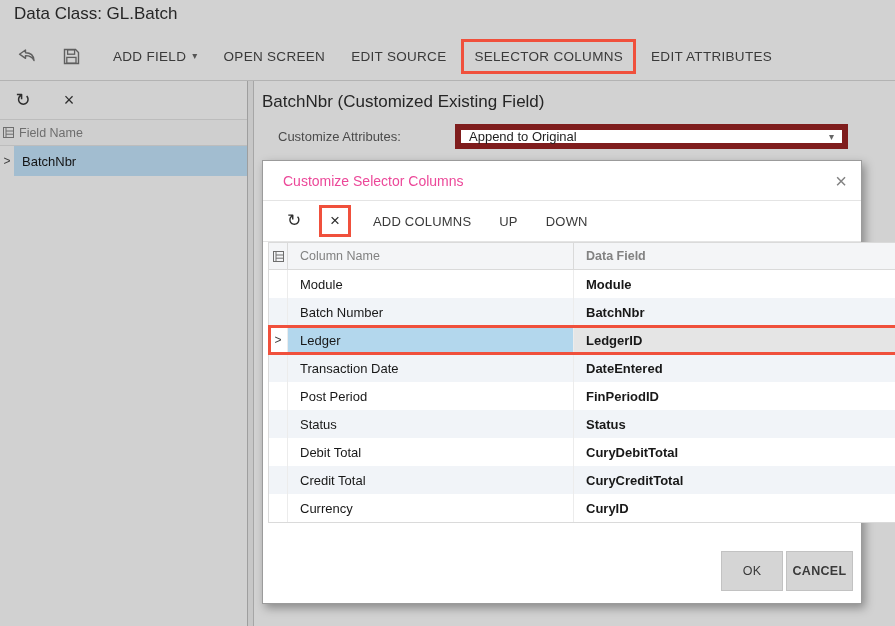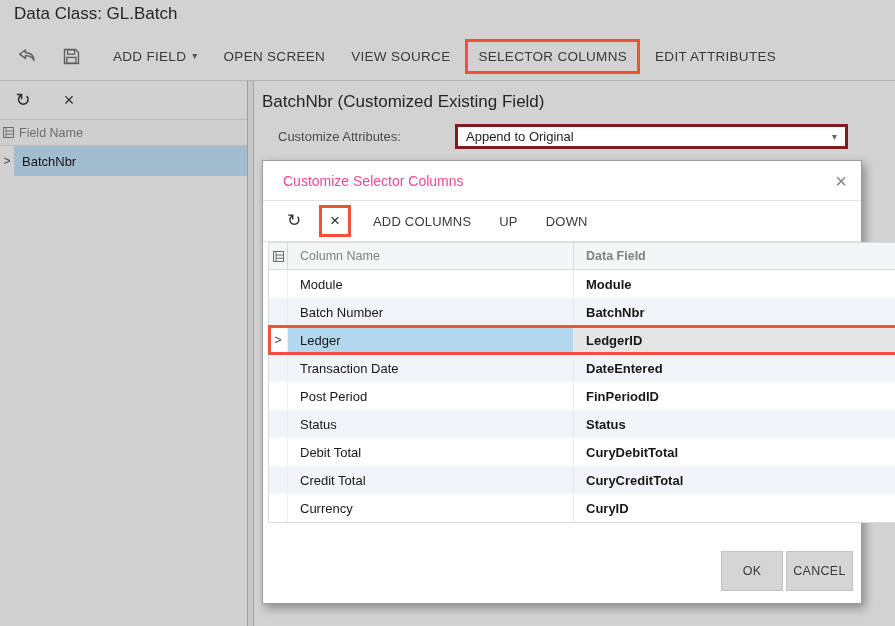--- a/index.html
+++ b/index.html
@@ -30,21 +30,21 @@
   .lp-row { height:30px; display:flex; align-items:stretch; cursor:pointer; }
   .lp-row.sel .lp-cell { background:#a2bdd0; }
   .lp-ind { width:14px; display:flex; align-items:center; justify-content:center; font-size:12px; color:#3f3f3f; }
   .lp-cell { flex:1; display:flex; align-items:center; padding-left:8px; font-size:13px; color:#141414; }
 
   .v-divider { position:absolute; left:247px; top:81px; bottom:0; width:7px; background:#c7c7c7; border-left:1px solid #9e9e9e; border-right:1px solid #a6a6a6; }
 
   
   .main-heading { position:absolute; left:262px; top:92px; font-size:17px; color:#262626; }
   .attr-label { position:absolute; left:278px; top:129px; font-size:13px; color:#4b4b4b; }
-  .attr-select { position:absolute; left:455px; top:124px; width:393px; height:25px; background:#fff; border:3px solid #7f1d1d; display:flex; align-items:center; padding:0 8px; cursor:pointer; }
+  .attr-select { position:absolute; left:455px; top:124px; width:393px; height:25px; background:#fff; border:6px solid #7f1d1d; display:flex; align-items:center; padding:0 8px; cursor:pointer; }
   .attr-select .val { flex:1; font-size:13px; color:#1f1f1f; }
   .attr-select .caret { color:#666; }
   .bg-hline { position:absolute; left:858px; top:331px; width:37px; height:1px; background:#bdbdbd; }
   .code-frag { position:absolute; left:861px; font-family:"DejaVu Sans Mono", monospace; font-size:12px; white-space:pre; }
   .cf1 { top:384px; color:#6e4646; }
   .cf2 { top:407px; color:#45454f; }
   .cf3 { top:421px; color:#45454f; }
 
   
   .dialog { position:absolute; left:262px; top:160px; width:600px; height:444px; background:#fff; border:1px solid #9b9b9b; box-shadow:3px 4px 9px rgba(0,0,0,.35); }
@@ -69,21 +69,21 @@
   .dg-row .dg-ind { font-size:12px; color:#3f3f3f; border-right:1px solid #ececec; }
   .dg-row .dg-name { border-right:1px solid #ececec; }
   .dg-row .dg-name, .dg-row .dg-field { font-size:13px; color:#181818; }
   .dg-row.alt { background:#f1f4f8; }
   .dg-row.sel { outline:3px solid #f0503c; outline-offset:-2px; position:relative; z-index:2; }
   .dg-row.sel .dg-name { background:#b3d7ed; }
   .dg-row.sel .dg-field { background:#e5e5e5; }
 
   .dlg-btn { position:absolute; bottom:12px; height:40px; background:#d5d5d5; border:1px solid #c2c2c2; font-family:inherit; font-size:12.5px; letter-spacing:.3px; color:#3a3a3a; cursor:pointer; }
   .btn-ok { right:78px; width:62px; }
-  .btn-cancel { right:8px; width:67px; }
+  .btn-cancel { right:8px; width:67px;font-weight:bold; }
 
   svg { display:block; }
 </style>
 </head>
 <body>
 
 <div class="screen">
 
   <div class="page-title">Data Class: GL.Batch</div>
 
@@ -102,21 +102,21 @@
             <rect x="4.6" y="1.8" width="7" height="4.4" fill="none" stroke="#5f5f5f" stroke-width="1.3"></rect>
             <rect x="3.8" y="9.4" width="9.2" height="5.8" fill="none" stroke="#5f5f5f" stroke-width="1.3"></rect>
           </svg>
       </span>
     </button>
     <button class="tb-btn tb-first">
       <span>ADD FIELD</span>
       <span class="caret">▾</span>
     </button>
     <button class="tb-btn">OPEN SCREEN</button>
-    <button class="tb-btn">VIEW SOURCE</button>
+    <button class="tb-btn">EDIT SOURCE</button>
     <span class="red-box">
       <button class="tb-btn">SELECTOR COLUMNS</button>
     </span>
     <button class="tb-btn">EDIT ATTRIBUTES</button>
   </div>
 
   <div class="top-divider"></div>
 
   <div class="left-panel">
     <div class="lp-toolbar">

